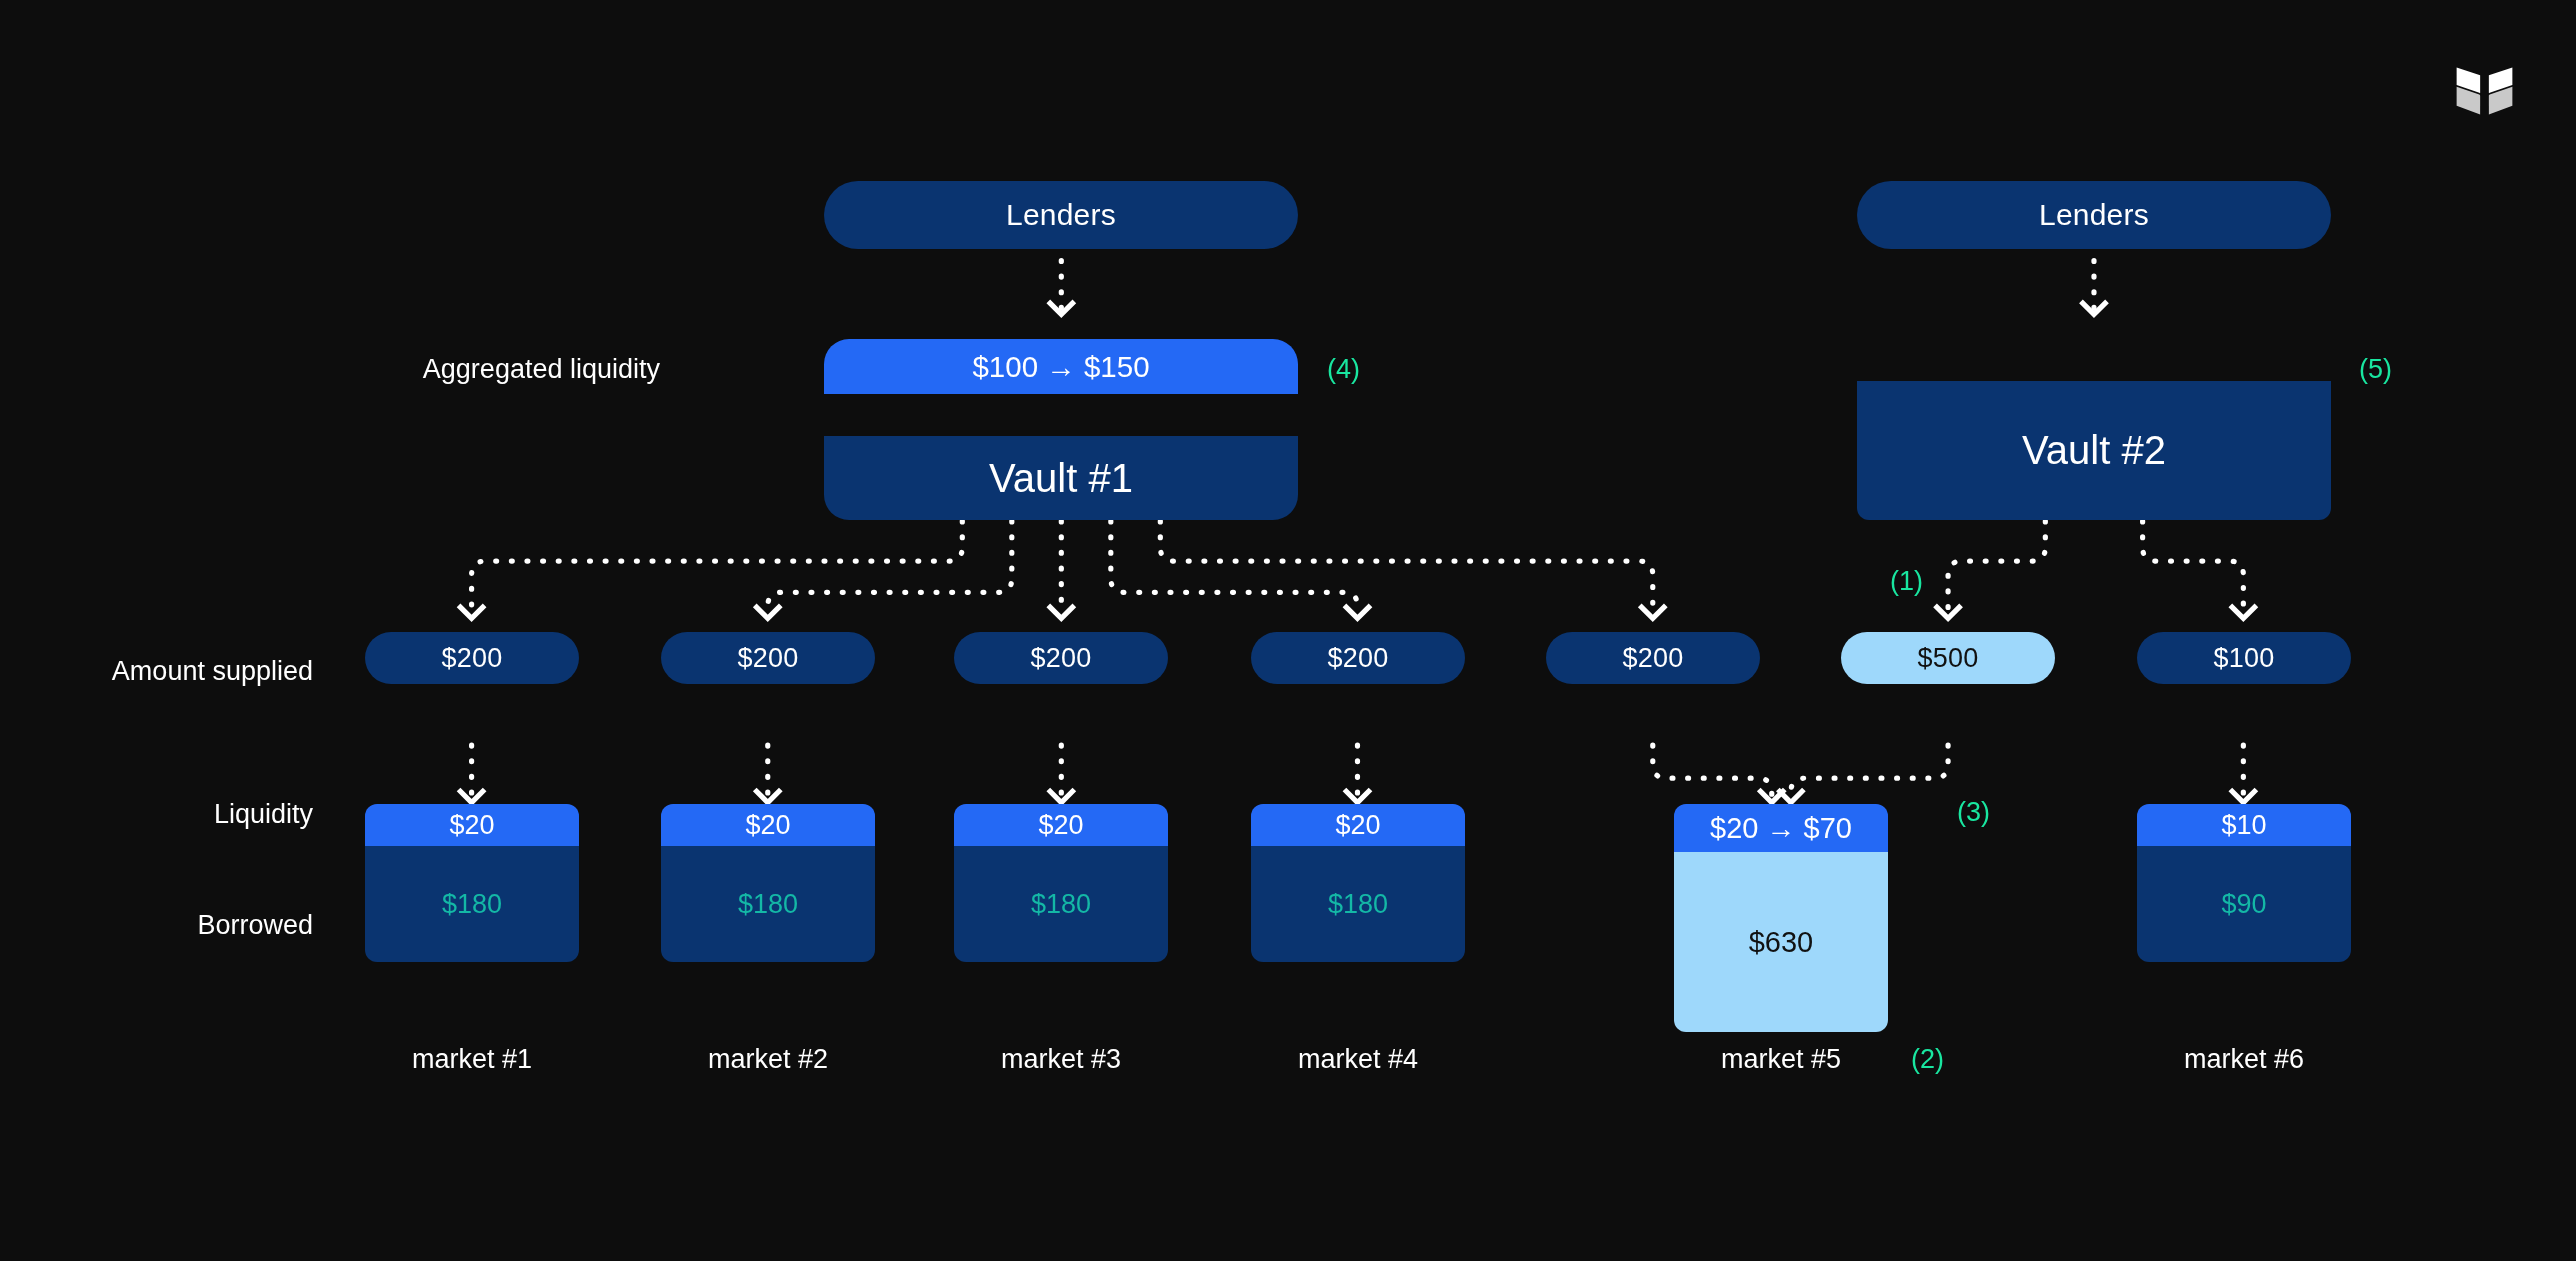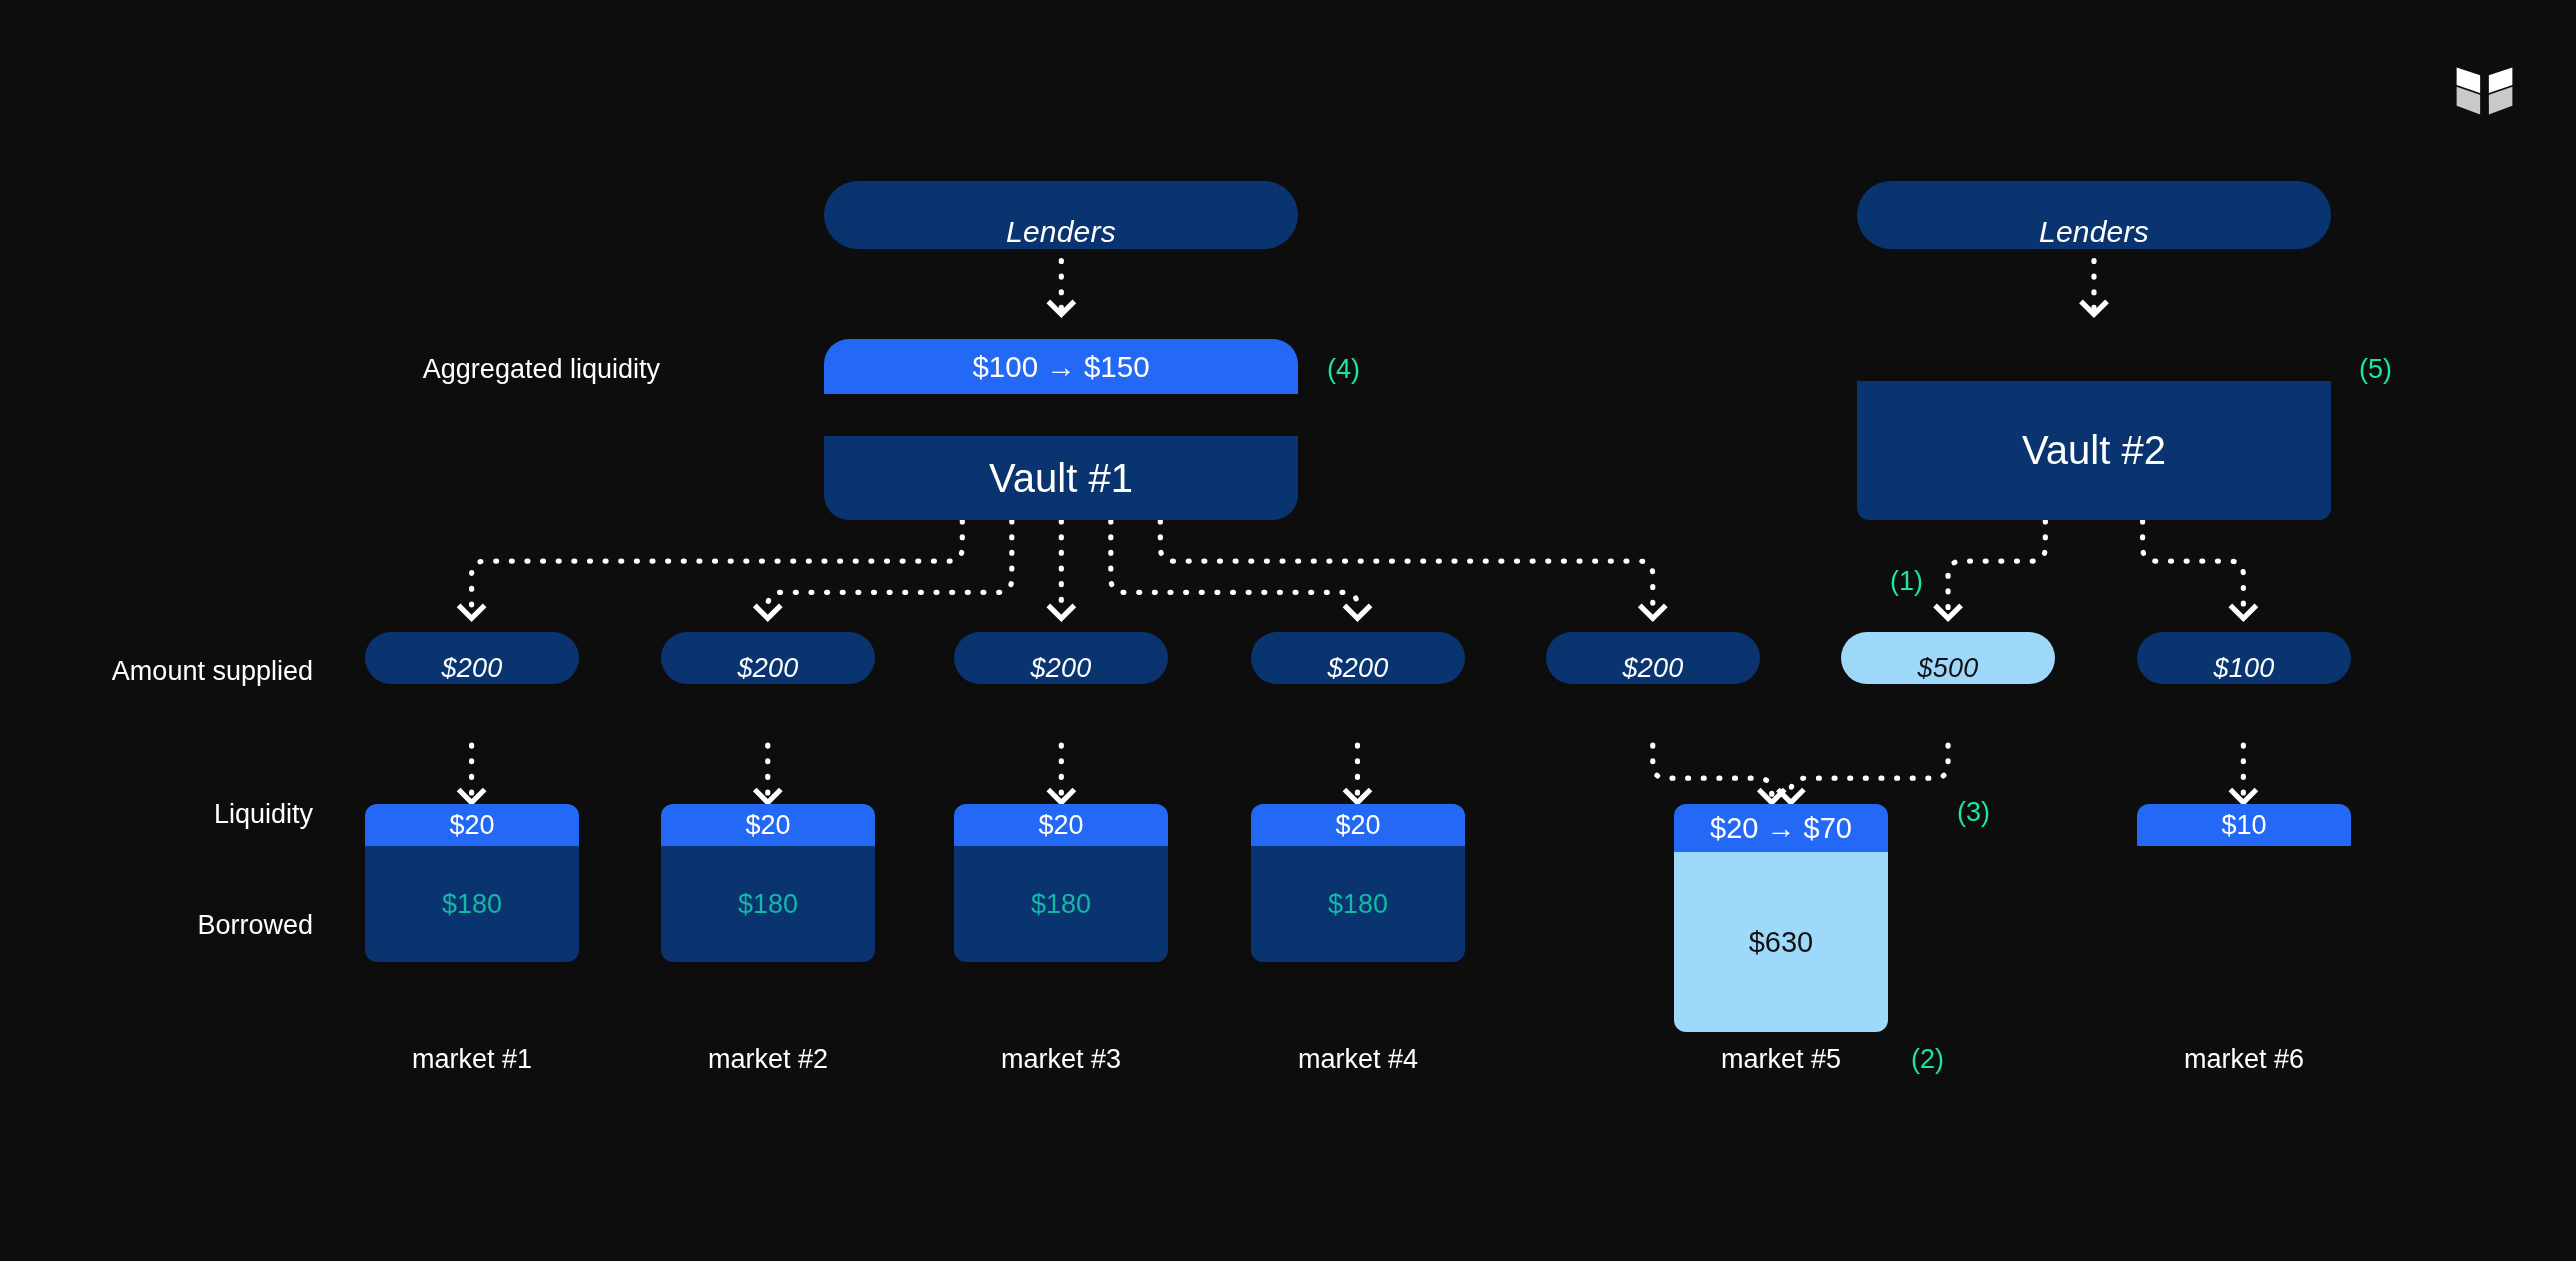--- a/index.html
+++ b/index.html
@@ -17,25 +17,24 @@
 
   
   #wires { position: absolute; left: 0; top: 0; width: 2576px; height: 1262px;
            pointer-events: none; }
 
   
   .node { position: absolute; }
 
   .pill {
     border-radius: 868px;
-    display: flex; align-items: flex-end; justify-content: center;
+    display: flex; align-items: center; justify-content: center;
     color: #FFFFFF;
     font-size: 29.5px;
     letter-spacing: 0.2px;
-    font-style: italic;
   }
   .pill.navy  { background: #0A3470; }
   .pill.light { background: #9ED8FB; color: #111111; }
 
   
   .lenders { width: 474px; height: 68px; font-size: 30px; }
 
   
   .vault {
     width: 474px; height: 181px;
@@ -284,17 +283,20 @@
       </div>
   </div>
   <div class="step" style="left:1957px; top:797px;">(3)</div>
   <div class="caption" style="left:1674px; top:1044px;">market #5</div>
   <div class="step" style="left:1911px; top:1044px;">(2)</div>
 
   <div class="node market" style="left:2137px; top:804px;">
     <div class="liq">
         <span>$10</span>
       </div>
+    <div class="bor">
+        <span>$90</span>
+      </div>
   </div>
   <div class="caption" style="left:2137px; top:1044px;">market #6</div>
 
 </div>
 
 
 </body></html>

